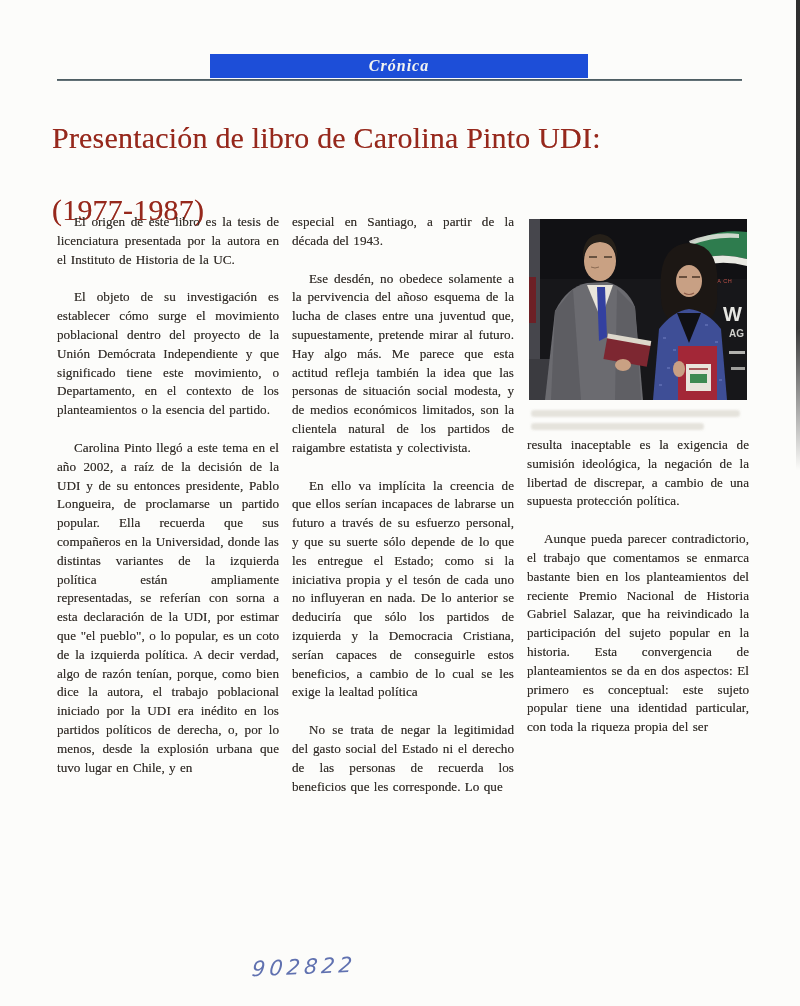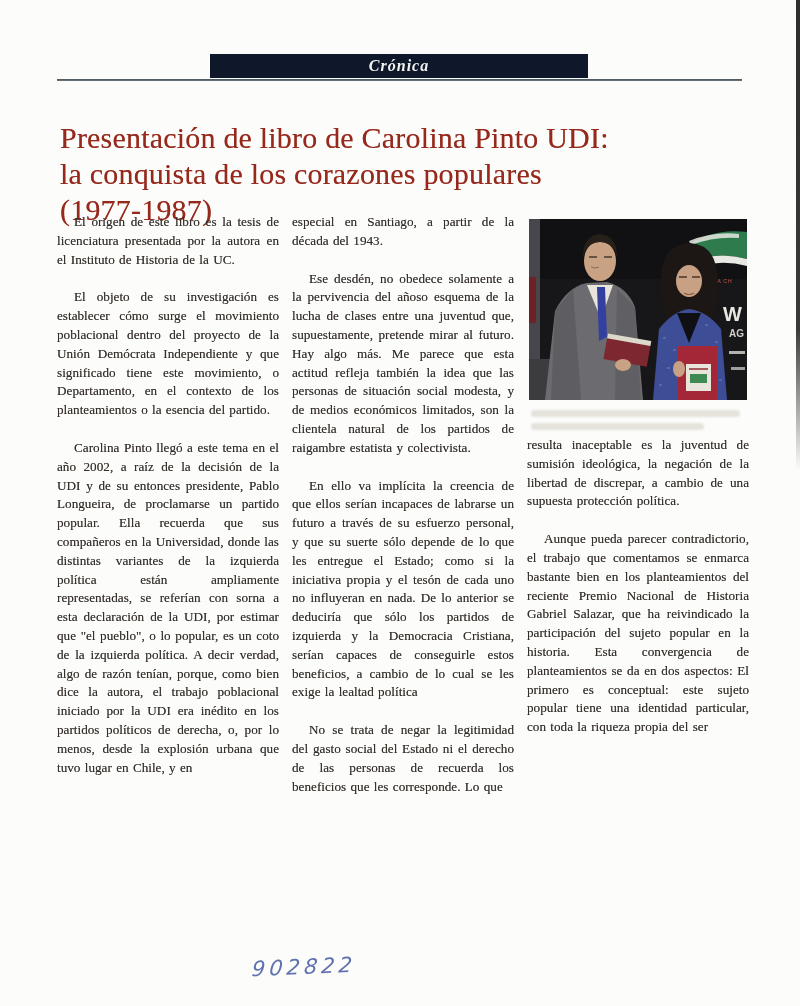--- a/index.html
+++ b/index.html
@@ -26,21 +26,21 @@
     height: 470px;
     background: linear-gradient(to bottom, #2e2e2e 0%, #3a3a3a 70%, rgba(58,58,58,0) 100%);
   }
   
   .section-bar {
     position: absolute;
     left: 210px;
     top: 54px;
     width: 378px;
     height: 24px;
-    background: #0f172a;
+    background: #1d4ed8;
     display: flex;
     align-items: center;
     justify-content: center;
   }
   .section-bar span {
     color: #f2f4f0;
     font-style: italic;
     font-weight: bold;
     font-size: 16px;
     letter-spacing: 1px;
@@ -49,21 +49,21 @@
     position: absolute;
     left: 57px;
     top: 79px;
     width: 685px;
     height: 2px;
     background: linear-gradient(to bottom, #46555a, #6b7a80);
   }
   
   .article-title {
     position: absolute;
-    left: 60px;
+    left: 52px;
     top: 100px;
     width: 710px;
     color: #96281c;
     font-size: 30px;
     line-height: 36px;
     font-weight: normal;
     letter-spacing: 0.2px;
     text-shadow: 0 0 0.6px rgba(150,40,28,0.55);
   }
   
@@ -135,21 +135,21 @@
 
   <div class="scan-edge"></div>
 
   <div class="section-bar">
     <span>Crónica</span>
   </div>
   <div class="header-rule"></div>
 
   <h1 class="article-title">
     <span>Presentación de libro  de Carolina Pinto UDI:</span><br>
-    <span>la conquista de los corazones populares</span><br>
+    <br>
     <span>(1977-1987)</span>
   </h1>
 
   <div class="columns">
 
     <div class="col">
       <p class="indent">El origen de este libro es la tesis de licenciatura presentada por la autora en el Instituto de Historia de la UC.</p>
       <p class="indent">El objeto de su investigación es establecer cómo surge el movimiento poblacional dentro del proyecto de la Unión Demócrata Independiente y que significado tiene este movimiento, o Departamento, en el contexto de los planteamientos o la esencia del partido.</p>
       <p class="indent">Carolina Pinto llegó a este tema en el año 2002, a raíz de la decisión de la UDI y de su entonces presidente, Pablo Longueira, de proclamarse un partido popular. Ella recuerda que sus compañeros en la Universidad, donde las distintas variantes de la izquierda política están ampliamente representadas, se referían con sorna a esta declaración de la UDI, por estimar que "el pueblo", o lo popular, es un coto de la izquierda política. A decir verdad, algo de razón tenían, porque, como bien dice la autora, el trabajo poblacional iniciado por la UDI era inédito en los partidos políticos de derecha, o, por lo menos, desde la explosión urbana que tuvo lugar en Chile, y en</p>
     </div>
@@ -226,21 +226,21 @@
             <rect x="161" y="155" width="17" height="9" fill="#3e8a52"></rect>
             <rect x="160" y="149" width="19" height="2" fill="#a75a5a"></rect>
           </g>
           <ellipse cx="150" cy="150" rx="6" ry="8" fill="#c8a084"></ellipse>
         </svg>
       </div>
 
       <div class="ghost-line long"></div>
       <div class="ghost-line short"></div>
 
-      <p>resulta inaceptable es la juventud de sumisión ideológica, la negación de la libertad de discrepar, a cambio de una supuesta protección política.</p>
+      <p>resulta inaceptable es la exigencia de sumisión ideológica, la negación de la libertad de discrepar, a cambio de una supuesta protección política.</p>
       <p class="indent">Aunque pueda parecer contradictorio, el trabajo que comentamos se enmarca bastante bien en los planteamientos del reciente Premio Nacional de Historia Gabriel Salazar, que ha reivindicado la participación del sujeto popular en la historia. Esta convergencia de planteamientos se da en dos aspectos: El primero es conceptual: este sujeto popular tiene una identidad particular, con toda la riqueza propia del ser</p>
     </div>
 
   </div>
 
   <div class="handwritten">902822</div>
 
 </div>
 
 </body></html>

